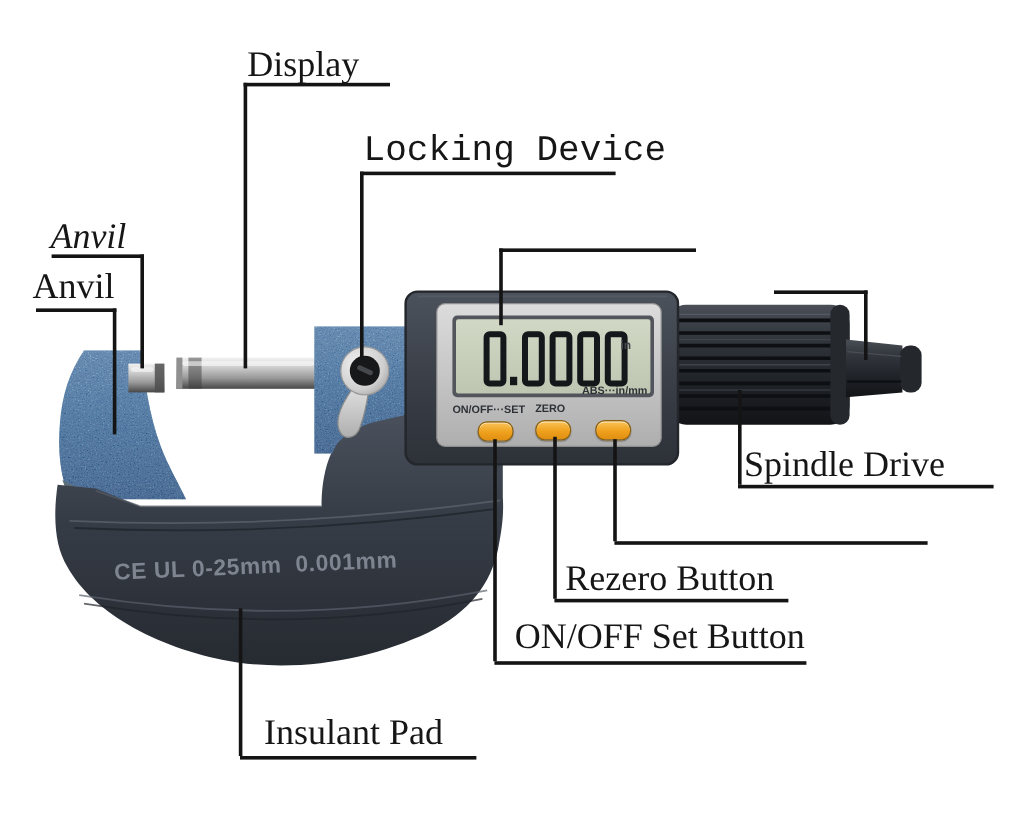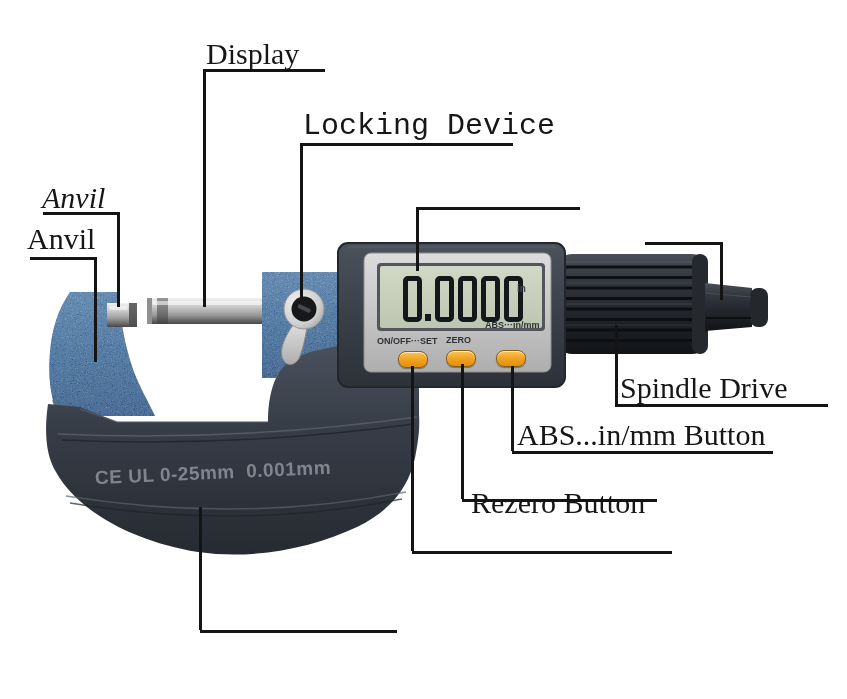--- a/index.html
+++ b/index.html
@@ -202,27 +202,28 @@
   <div class="vl" style="left:117px;top:212px;height:95px;"></div>
 
   <div class="lbl" style="left:27px;top:224px;">Anvil</div>
   <div class="ul" style="left:30px;top:257px;width:67px;"></div>
   <div class="vl" style="left:94px;top:257px;height:105px;"></div>
 
   <div class="lbl" style="left:620px;top:373px;">Spindle Drive</div>
   <div class="ul" style="left:615px;top:404px;width:213px;"></div>
   <div class="vl" style="left:615px;top:325px;height:79px;"></div>
 
-  <div class="lbl" style="left:517px;top:420px;">ABS...in/mm Button</div>
   <div class="ul" style="left:512px;top:451px;width:261px;"></div>
   <div class="vl" style="left:511px;top:366px;height:85px;"></div>
 
-  <div class="lbl" style="left:471px;top:468px;margin-top:20px;">Rezero Button</div>
+  <div class="lbl" style="left:471px;top:468px;">Rezero Button</div>
   <div class="ul" style="left:462px;top:499px;width:195px;"></div>
   <div class="vl" style="left:461px;top:364px;height:135px;"></div>
 
+  <div class="lbl" style="left:429px;top:516px;">ON/OFF Set Button</div>
   <div class="ul" style="left:412px;top:551px;width:260px;"></div>
   <div class="vl" style="left:411px;top:366px;height:185px;"></div>
 
+  <div class="lbl" style="left:220px;top:596px;">Insulant Pad</div>
   <div class="ul" style="left:200px;top:630px;width:197px;"></div>
   <div class="vl" style="left:199px;top:507px;height:123px;"></div>
 
 </div>
 
 </body></html>

